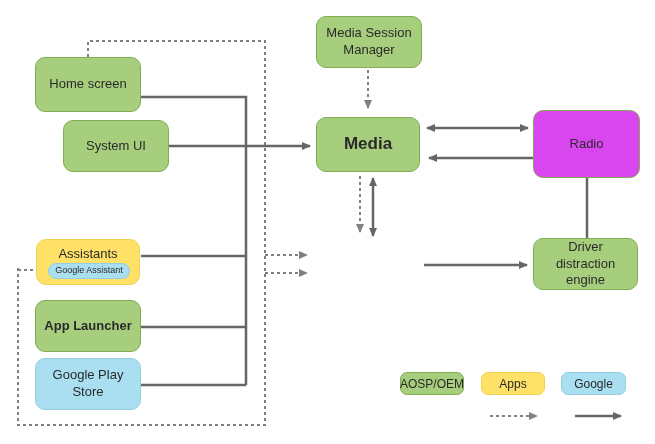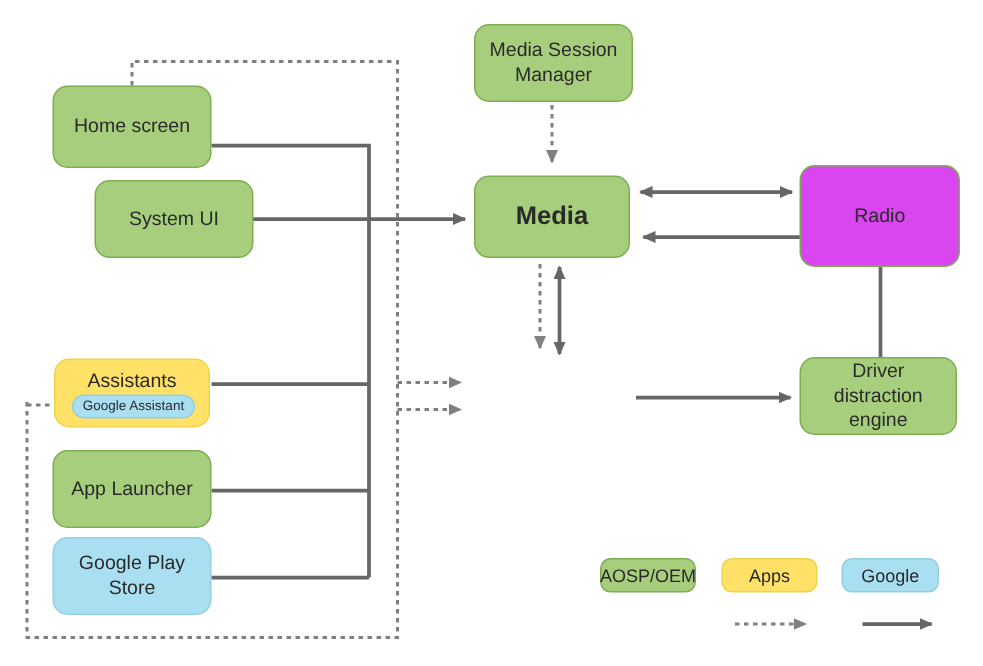--- a/index.html
+++ b/index.html
@@ -64,21 +64,21 @@
   </svg>
 
   <div class="node green" style="left: 35px; top: 57px; width: 106px; height: 55px; background-color: rgb(166, 206, 125);">Home screen</div>
 
   <div class="node green" style="left: 35px; top: 120px; width: 106px; height: 52px; background-color: rgb(166, 206, 125); margin-left: 28px;">System UI</div>
 
   <div class="node yellow top-label" style="left: 36px; top: 239px; width: 104px; height: 46px; background-color: rgb(255, 225, 103);">Assistants</div>
 
   <div class="node blue" id="node-google-assistant" style="left: 48px; top: 263px; width: 82px; height: 16px; background-color: rgb(169, 223, 240);">Google Assistant</div>
 
-  <div class="node green" style="left: 35px; top: 300px; width: 106px; height: 52px; background-color: rgb(166, 206, 125);">App Launcher</div>
+  <div class="node green" style="left: 35px; top: 300px; width: 106px; height: 52px; background-color: rgb(166, 206, 125); font-weight: bold;">App Launcher</div>
 
   <div class="node blue" style="left: 35px; top: 358px; width: 106px; height: 52px; background-color: rgb(169, 223, 240);">Google Play Store</div>
 
   <div class="node green" style="left: 316px; top: 16px; width: 106px; height: 52px; background-color: rgb(166, 206, 125);">Media Session Manager</div>
 
   <div class="node green" id="node-media" style="left: 316px; top: 117px; width: 104px; height: 55px; background-color: rgb(166, 206, 125);">Media</div>
 
   <div class="node green" style="left: 533px; top: 94px; width: 107px; height: 68px; background-color: #d946ef; margin-top: 16px;">Radio</div>
 
 

